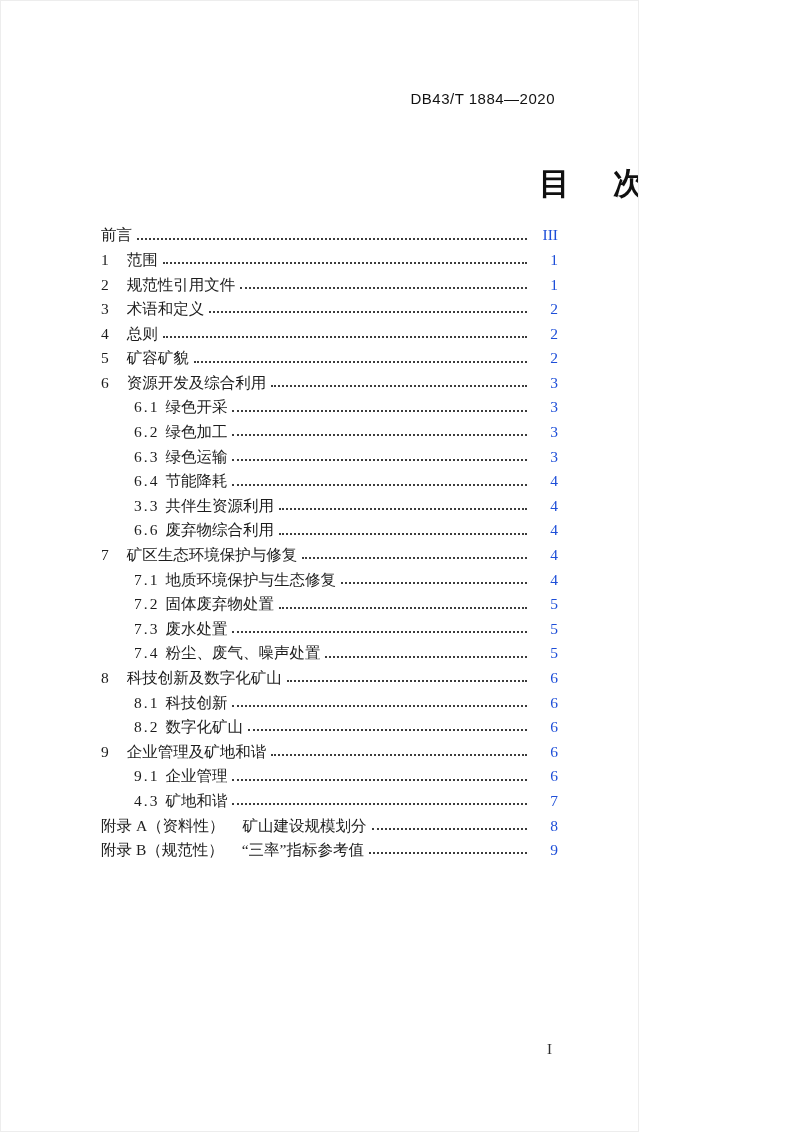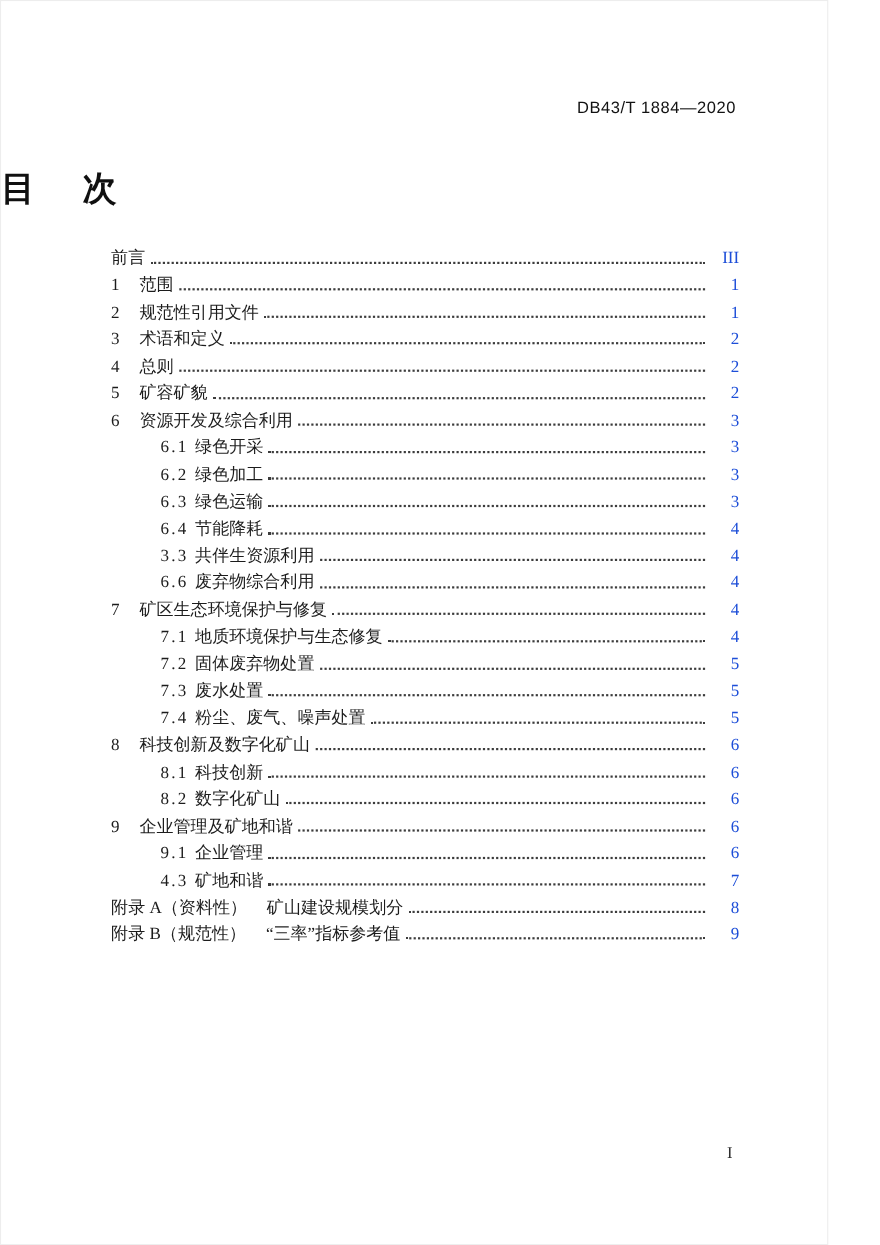--- a/index.html
+++ b/index.html
@@ -1,38 +1,38 @@
 <!DOCTYPE html>
 <html><head>
 <meta charset="utf-8">
 <style>
   html,body{margin:0;padding:0;background:#fff;}
   .page{
-    position:relative;width:753px;height:1132px;background:#ffffff;
+    position:relative;width:639px;height:1132px;background:#ffffff;
     box-sizing:border-box;border:1px solid #ededed;overflow:hidden;
     font-family:"Liberation Serif","DejaVu Serif",serif;color:#1c1c1c;
   }
   .doc-code{
     position:absolute;top:89px;right:83px;
     font-family:"Liberation Sans","DejaVu Sans",sans-serif;
     font-size:15px;letter-spacing:0.5px;color:#121212;white-space:pre;
   }
   .toc-title{
-    position:absolute;top:150px;left:0;width:100%;margin:0;text-align:left;
+    position:absolute;top:150px;left:0;width:100%;margin:12px;text-align:right;
     font-family:"Liberation Sans","DejaVu Sans",sans-serif;
     font-weight:bold;font-size:31px;letter-spacing:6px;color:#101010;
   }
   .toc{position:absolute;top:218px;left:100px;right:80px;}
   .toc-row{
     display:flex;align-items:flex-end;height:24.6px;
     font-size:15.5px;color:#1c1c1c;
   }
   .toc-row .num{line-height:1.05;white-space:pre;}
   .toc-row.level-0 .num{margin-right:18px;}
-  .toc-row.level-1 .num{margin-left:45px;margin-right:6px;letter-spacing:2px;}
+  .toc-row.level-1 .num{margin-left:33px;margin-right:6px;letter-spacing:2px;}
   .toc-row .title{line-height:1.05;white-space:pre;margin-top:46px;}
   .leader{
     flex:1;min-width:12px;height:0;
     border-bottom:2px dotted #3c3c3c;
     margin:0 5px 4px 5px;
   }
   .pagenum{line-height:1.05;min-width:26px;text-align:right;color:#1d4ed8;white-space:pre;}
   .footer-page{
     position:absolute;top:1040px;right:86px;
     font-size:15px;color:#2e2e2e;

